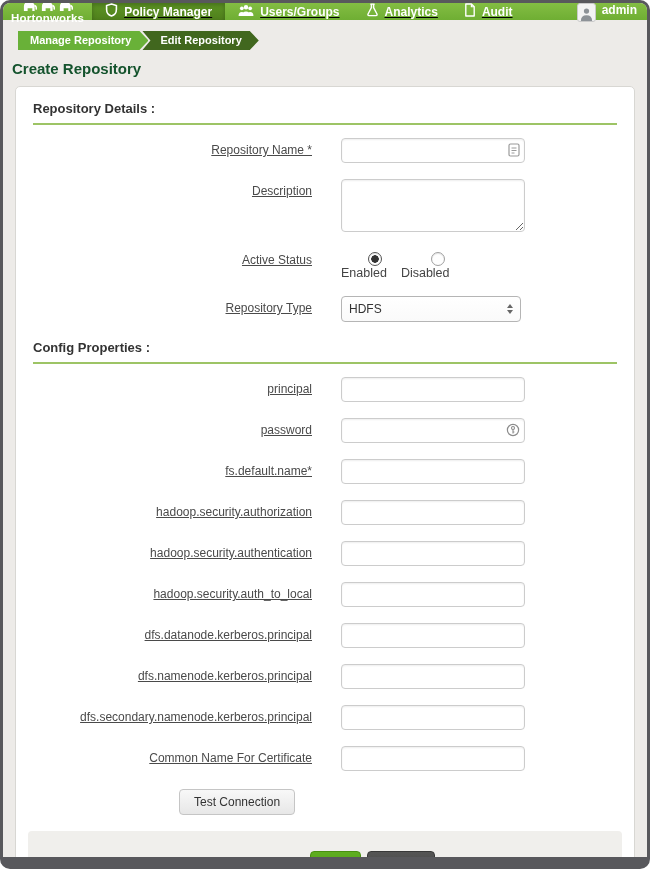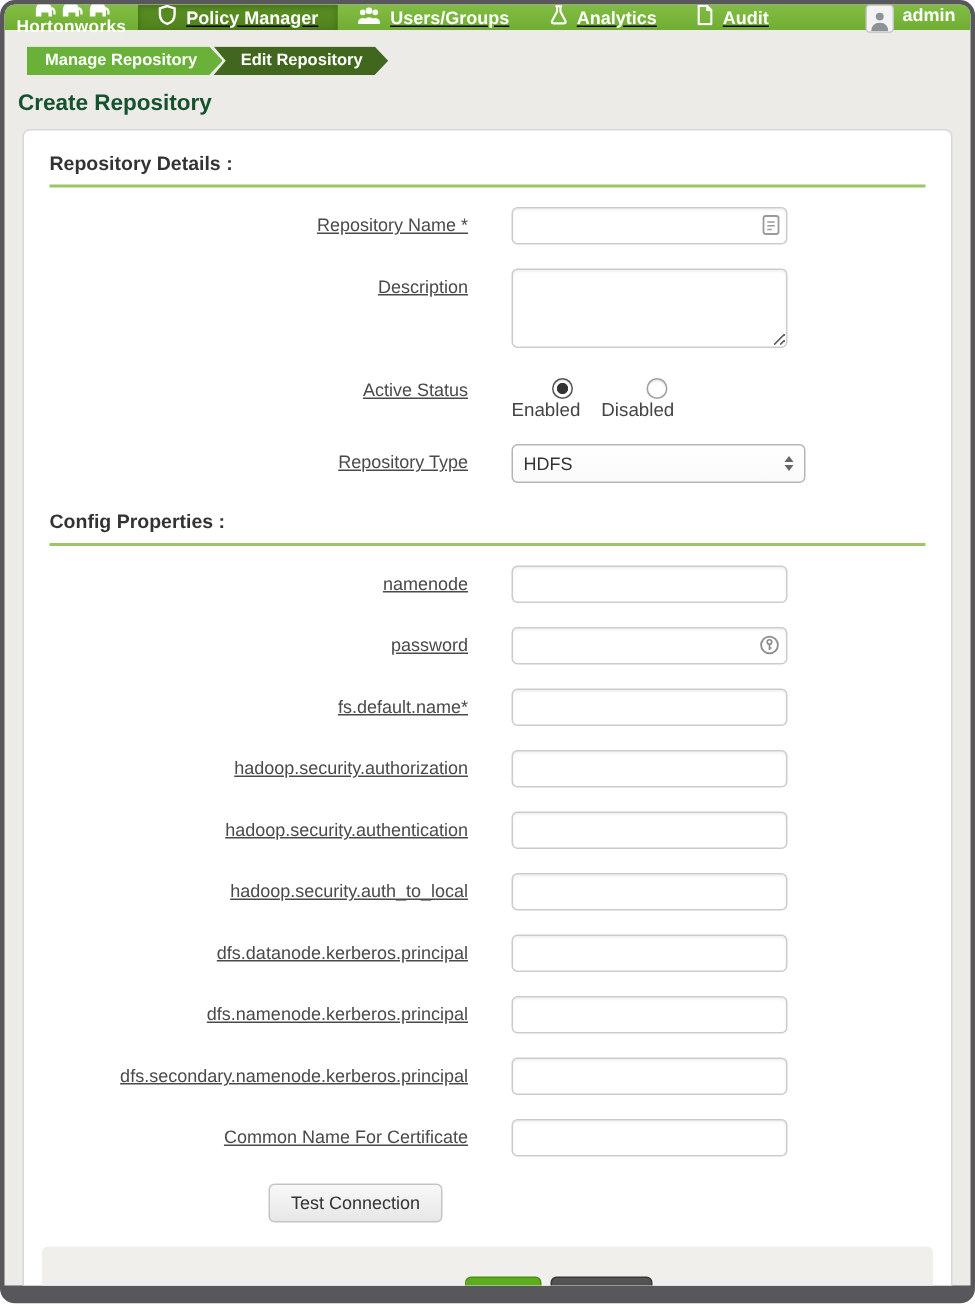--- a/index.html
+++ b/index.html
@@ -44,21 +44,21 @@
   .text-input { width:184px; height:25px; border:1px solid #ccc; border-radius:4px; box-shadow:inset 0 1px 2px rgba(0,0,0,.07); padding:0 7px; font:12px "Liberation Sans", sans-serif; color:#333; background:#fff; }
   .text-input.has-icon { padding-right:22px; }
   .in-icon { position:absolute; right:5px; top:5px; }
   .textarea { width:184px; height:53px; border:1px solid #ccc; border-radius:4px; box-shadow:inset 0 1px 2px rgba(0,0,0,.07); padding:4px 6px; font:12px "Liberation Sans", sans-serif; color:#333; resize:both; }
 
   .radio-group { display:flex; align-items:center; gap:14px; padding-top:4px; font-size:12.5px; color:#444; }
   .radio-option { display:flex; align-items:flex-end; cursor:pointer;flex-direction:column; }
   .radio { appearance:none; -webkit-appearance:none; width:14px; height:14px; border:1px solid #9f9f9f; border-radius:50%; margin:0 5px 0 0; background:#fefefe; box-shadow:inset 0 1px 1px rgba(0,0,0,.1); }
   .radio:checked { border-color:#555; background:radial-gradient(circle, #333 0 3.5px, #fff 4px); }
 
-  .select-box { width:196px; height:26px; border:1px solid #b5b5b5; border-radius:4px; background:linear-gradient(#fff,#fafafa); display:flex; align-items:center; justify-content:space-between; padding:0 7px; font-size:12px; color:#333; cursor:pointer; }
+  .select-box { width:180px; height:26px; border:1px solid #b5b5b5; border-radius:4px; background:linear-gradient(#fff,#fafafa); display:flex; align-items:center; justify-content:space-between; padding:0 7px; font-size:12px; color:#333; cursor:pointer; }
   .stepper { display:flex; flex-direction:column; gap:2px; align-items:center; }
   .tri-up { width:0; height:0; border-left:3.5px solid transparent; border-right:3.5px solid transparent; border-bottom:4.5px solid #666; }
   .tri-down { width:0; height:0; border-left:3.5px solid transparent; border-right:3.5px solid transparent; border-top:4.5px solid #666; }
 
   .test-btn { margin:2px 0 0 163px; padding:5px 14px; font:12px "Liberation Sans", sans-serif; color:#333; background:linear-gradient(#f8f8f8,#e7e7e7); border:1px solid #c5c5c5; border-radius:4px; cursor:pointer; }
 
   .form-actions { margin:16px 12px 0; height:80px; background:#f0efec; border-radius:4px; display:flex; align-items:center; justify-content:center; gap:6px; padding-left:95px; padding-bottom:12px; }
   .btn { font:bold 12px "Liberation Sans", sans-serif; color:#fff; padding:6px 13px; border-radius:4px; cursor:pointer; }
   .btn-add { background:linear-gradient(#5fae20,#4f9c17); border:1px solid #489010; }
   .btn-cancel { background:linear-gradient(#555,#434343); border:1px solid #383838; }
@@ -191,21 +191,21 @@
         <span class="stepper">
             <span class="tri-up"></span>
             <span class="tri-down"></span>
           </span>
       </div>
     </div>
 
     <div class="section-title second">Config Properties :</div>
 
     <div class="form-row">
-      <div class="flabel">namenode</div>
+      <div class="flabel">principal</div>
       <div class="input-wrap"><input class="text-input" type="text" style=""></div>
     </div>
 
     <div class="form-row">
       <div class="flabel">password</div>
       <div class="input-wrap">
         <input class="text-input has-icon" type="password" style="">
         <span class="in-icon">
           <svg width="14" height="14" viewBox="0 0 14 14">
               <circle cx="7" cy="7" r="5.6" fill="none" stroke="#8b8b8b" stroke-width="1.2"></circle>

